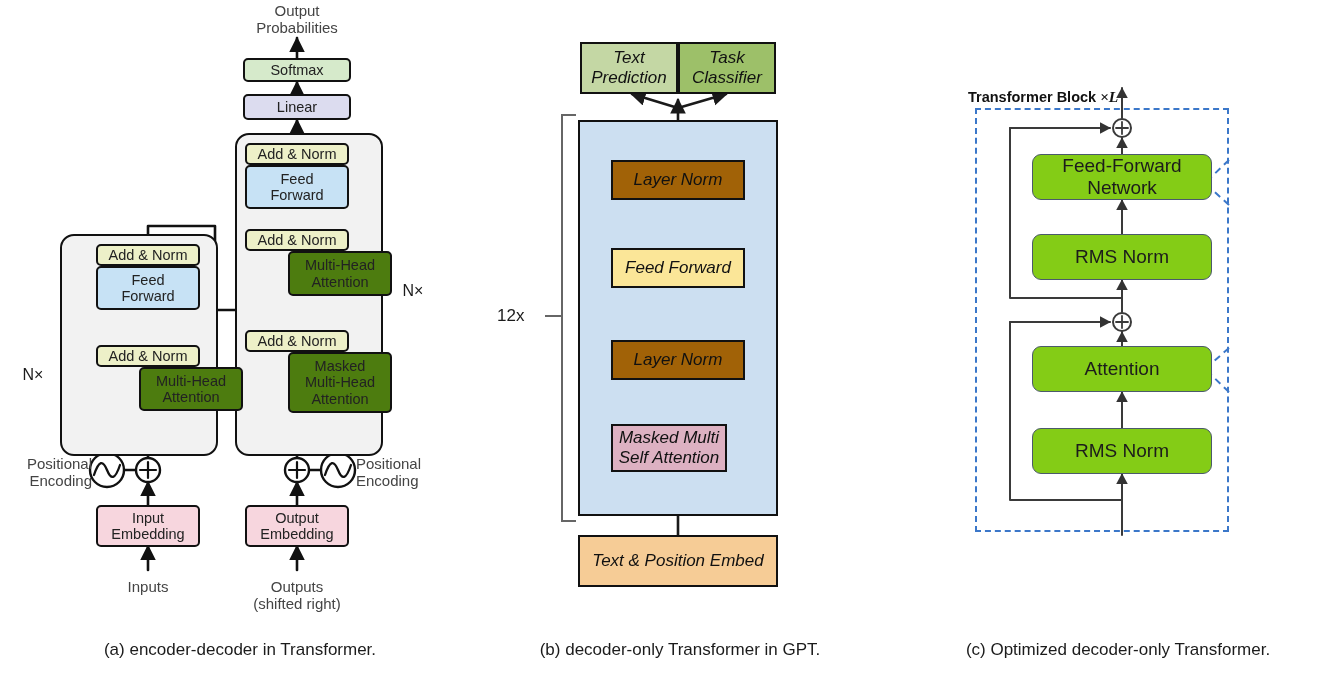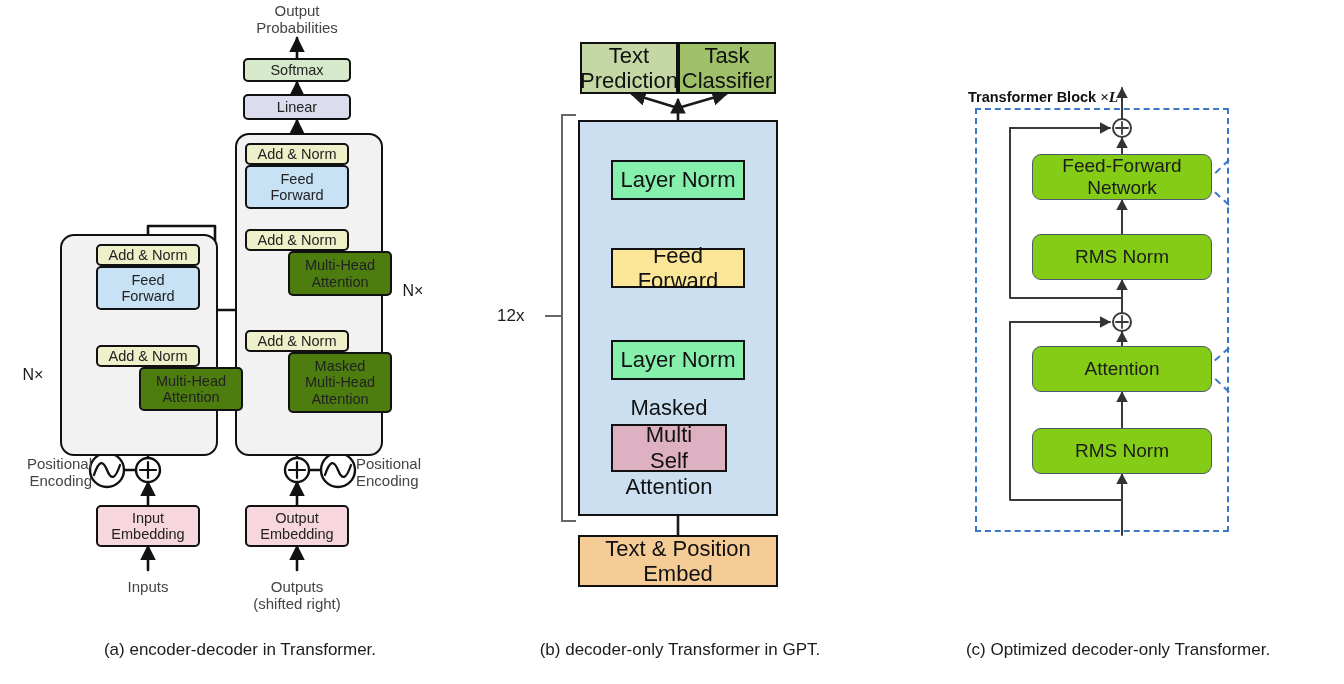--- a/index.html
+++ b/index.html
@@ -15,25 +15,25 @@
   .v-addnorm{background:#edf0c8;}
   .v-ff{background:#c7e2f5;}
   .v-attn{background:#4d7c0f;margin-left:43px;}
   .v-embed{background:#f7d6de;}
   .v-softmax{background:#d6eacb;}
   .v-linear{background:#dcdcef;}
   .grayblock{background:#f2f2f2;border:2.5px solid #111;border-radius:14px;}
   .plain-label{font-size:15px;color:#444;line-height:1.15;text-align:center;}
 
   
-  .gbox{border:2.2px solid #111;font-size:22px;line-height:1.15;color:#111;font-weight:400;}
+  .gbox{border:2.2px solid #111;font-size:17px;line-height:1.15;color:#111;font-weight:400;font-style:italic;}
   .g-outer{background:#ccdff1;border:2.2px solid #111;}
   .g-green-l{background:#c4d7a4;}
   .g-green-r{background:#9dc069;}
-  .g-purple{background:#86efac;}
+  .g-purple{background:#a16207;}
   .g-yellow{background:#fbe698;}
   .g-pink{background:#ddb1c2;}
   .g-orange{background:#f6cc96;}
 
   
   .cbox{background:#84cc16;border:1.6px solid #4b5a6b;border-radius:9px;font-size:19px;color:#1c1c1c;}
   .dashed{border:2px dashed #3b77c9;}
 
   
   .caption{font-size:17px;color:#1b1b1b;text-align:center;}

